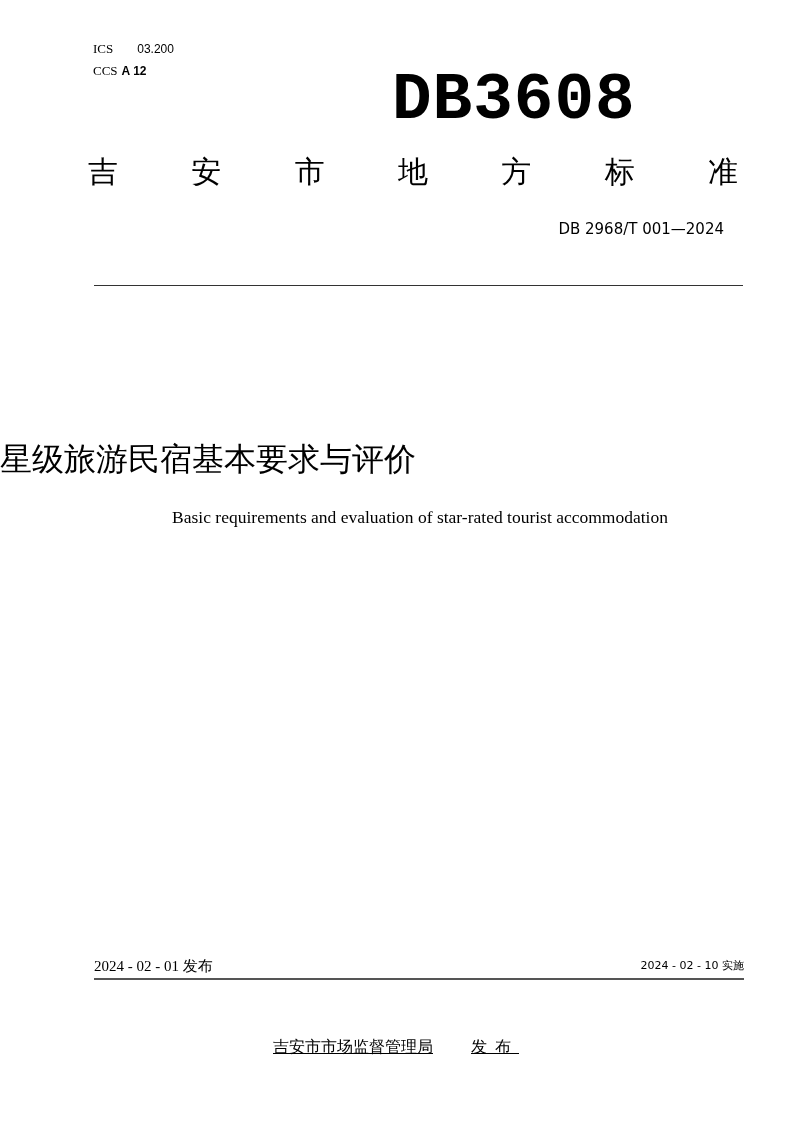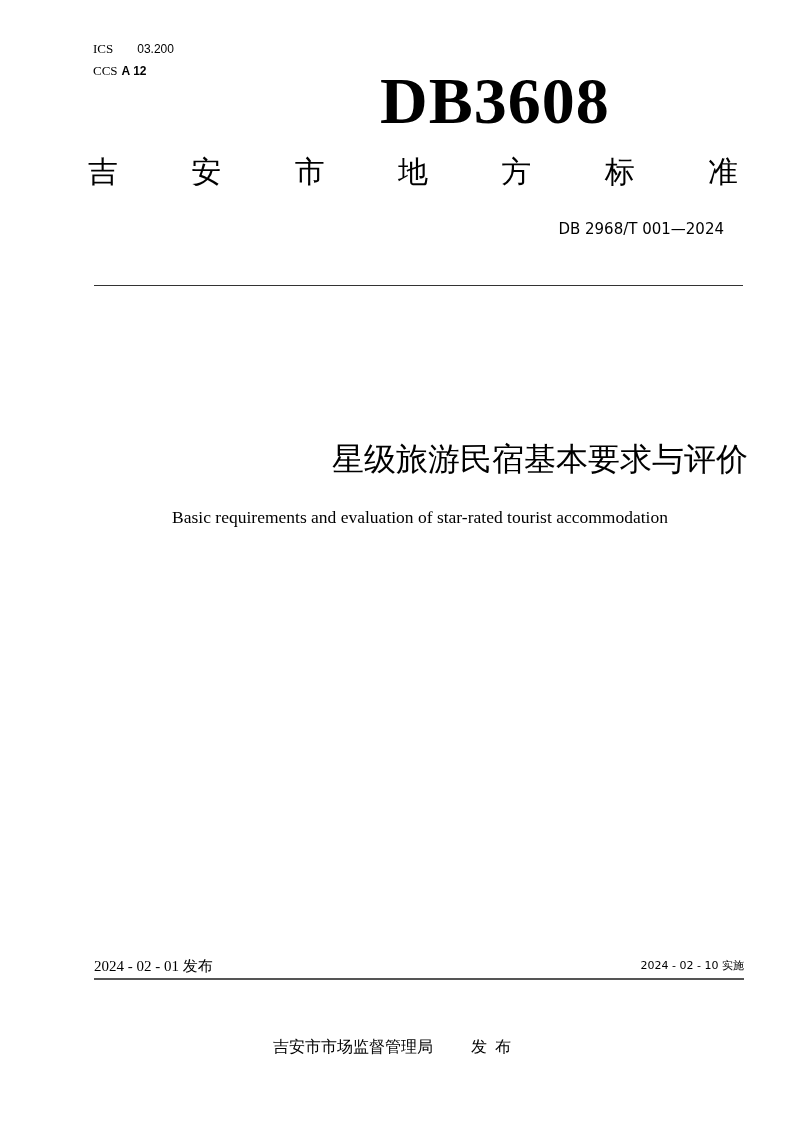--- a/index.html
+++ b/index.html
@@ -1,31 +1,31 @@
 <!DOCTYPE html>
 <html><head>
 <meta charset="utf-8">
 <style>
   html, body { margin: 0; padding: 0; background: #ffffff; }
   body { width: 800px; height: 1132px; position: relative; overflow: hidden; color: #000; }
   .abs { position: absolute; }
   .ics { left: 93px; top: 38px; font-family: "Liberation Serif", serif; font-size: 13px; line-height: 21px; }
   .ics .num { font-family: "Liberation Sans", sans-serif; font-size: 12px; margin-left: 24px; }
   .ccs-num { font-family: "Liberation Sans", sans-serif; font-size: 12px; margin-left: 4px; font-weight: bold; }
-  .db-big { left: 380px; top: 66px; font-family: Liberation Serif, serif; font-weight: bold; font-size: 66px; line-height: 70px; letter-spacing: 1px; text-align: center; }
+  .db-big { left: 392px; top: 66px; font-family: Liberation Mono, monospace; font-weight: bold; font-size: 66px; line-height: 70px; letter-spacing: 1px; text-align: center; }
   .local-std { left: 88px; top: 152px; width: 650px; display: flex; justify-content: space-between; font-family: "DejaVu Sans", sans-serif; font-size: 30px; line-height: 40px; }
   .local-std span { display: inline-block; }
   .std-code { right: 76px; top: 219px; font-family: "DejaVu Sans", sans-serif; font-size: 15px; line-height: 20px; }
   .rule-top { left: 94px; top: 285px; width: 649px; height: 0; border-top: 1px solid #333; }
-  .title-cn { left: 0; width: 748px; top: 437px; text-align: right; font-family: "DejaVu Sans", sans-serif; font-size: 32px; line-height: 44px; letter-spacing: 0px; }
+  .title-cn { left: 0; width: 748px; top: 437px; text-align: left; font-family: "DejaVu Sans", sans-serif; font-size: 32px; line-height: 44px; letter-spacing: 0px; }
   .title-en { left: 0; width: 840px; top: 506px; text-align: center; font-family: "Liberation Serif", serif; font-size: 17.5px; line-height: 22px; }
   .date-pub { left: 94px; top: 955px; font-family: Liberation Serif, serif; font-size: 15px; line-height: 22px; }
   .date-impl { right: 56px; top: 955px; font-family: "DejaVu Sans", sans-serif; font-size: 11px; line-height: 22px; }
   .rule-bottom { left: 94px; top: 978px; width: 650px; height: 0; border-top: 2px solid #555; }
-  .issuer { left: 273px; top: 1035px; font-family: "DejaVu Sans", sans-serif; font-size: 16px; line-height: 24px; }
+  .issuer { left: 273px; top: 1035px; font-family: "DejaVu Sans", sans-serif; font-size: 16px; line-height: 24px; text-decoration: underline; }
   .issuer .act { margin-left: 38px; letter-spacing: 8px; }
 </style>
 </head>
 <body>
 
 <div class="abs ics">
   <div><span>ICS</span><span class="num">03.200</span></div>
   <div><span>CCS</span><span class="ccs-num">A 12</span></div>
 </div>
 

